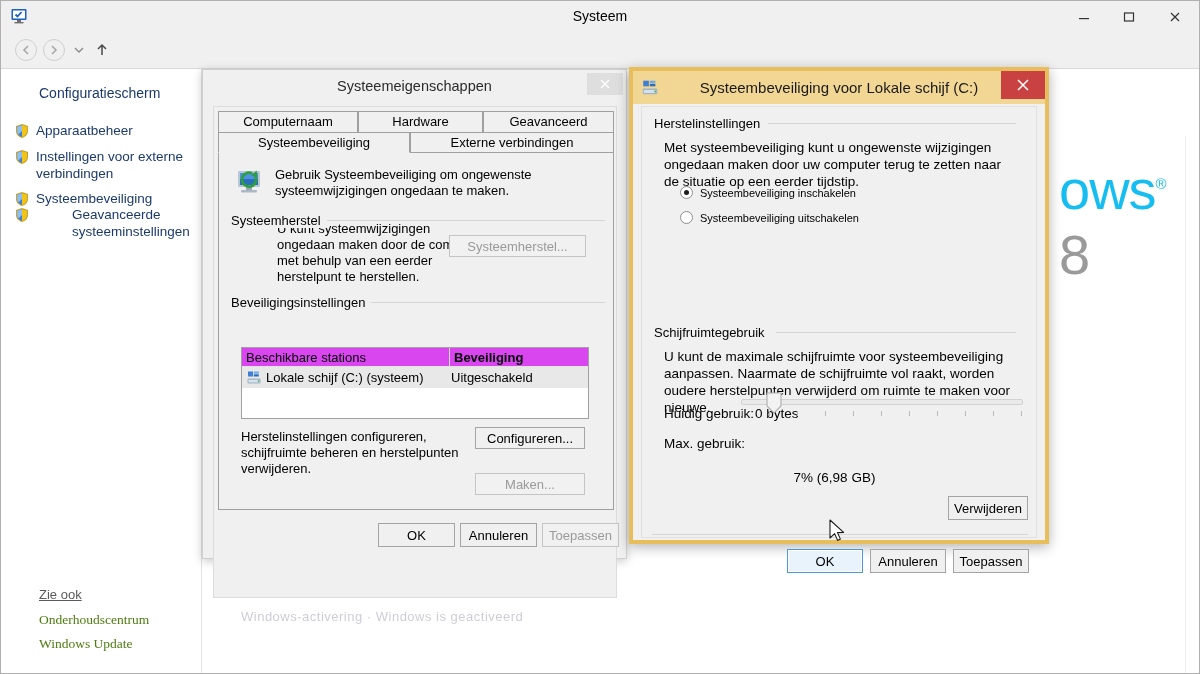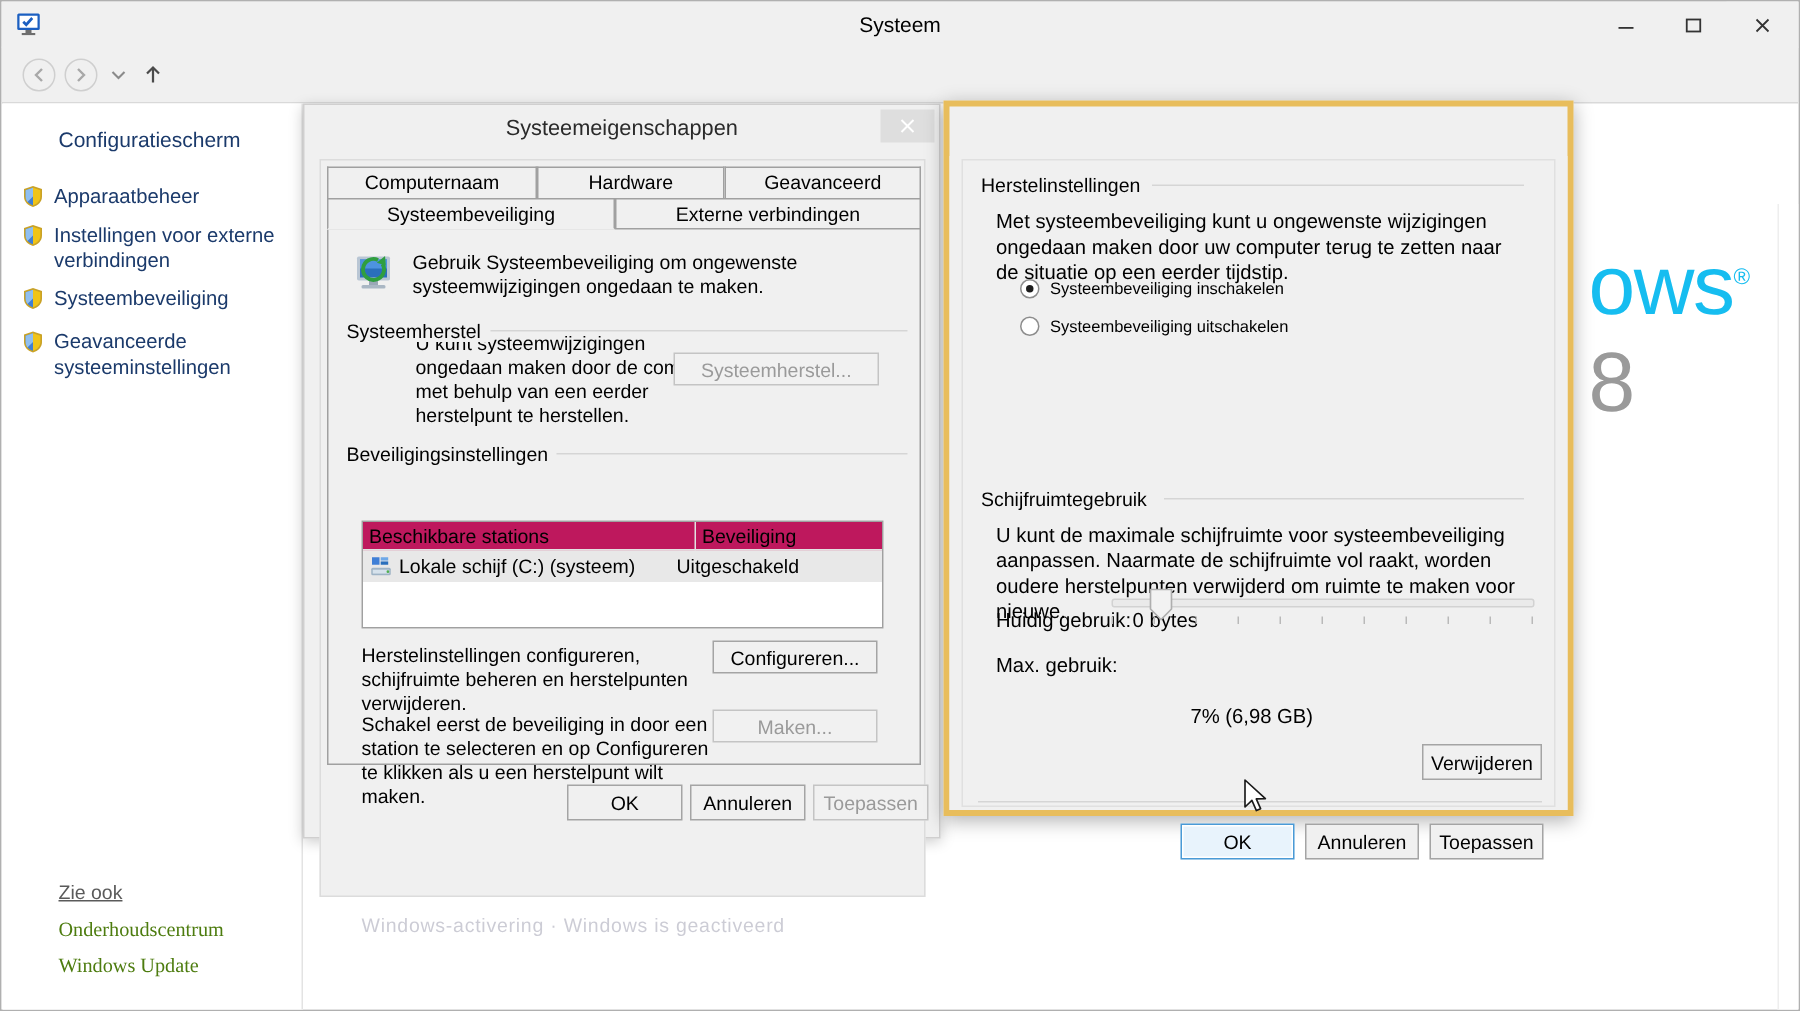--- a/index.html
+++ b/index.html
@@ -178,21 +178,21 @@
     border: 1px solid #4a9ad6; background: #e8f3fc;
     box-shadow: inset 0 0 0 1px #ffffff;
   }
 
   .listview {
     position: absolute; left: 22px; top: 194px; width: 348px; height: 72px;
     background: #fff; border: 1px solid #a0a0a0;
   }
   .lv-head {
     position: absolute; left: 0; top: 0; width: 100%; height: 19px;
-    border-bottom: 1px solid #e2e2e2; background: #be185d;
+    border-bottom: 1px solid #e2e2e2; background: #d946ef;
   }
   .lv-col {
     position: absolute; top: 0; height: 19px; line-height: 19px;
     font-size: 13px; color: #000; padding-left: 4px;
   }
   .lv-col.c2 { border-left: 1px solid #e2e2e2; }
   .lv-row {
     position: absolute; left: 0; top: 19px; width: 100%; height: 21px;
     background: #e8e8e8; display: flex; align-items: center;
   }
@@ -367,21 +367,21 @@
       <div class="lp-item" style="top:121px;">
         <svg class="shield" viewBox="0 0 16 16">
           <path d="M8 1 L14 3 V8 C14 11.6 11.3 14 8 15 C4.7 14 2 11.6 2 8 V3 Z" fill="#c9a227"></path>
           <path d="M8 2.2 L12.9 3.8 V8 C12.9 11 10.7 13 8 13.9 Z" fill="#f0c419"></path>
           <path d="M8 2.2 L3.1 3.8 V8 C3.1 11 5.3 13 8 13.9 Z" fill="#3f7fd6"></path>
           <path d="M8 2.2 L3.1 3.8 V8 C3.1 9.4 3.6 10.6 4.3 11.6 L8 8 Z" fill="#8fbff0"></path>
         </svg>
         <span class="lp-label">Systeembeveiliging</span>
       </div>
 
-      <div class="lp-item" style="top:150px;">
+      <div class="lp-item" style="top:137px;gap:36px;">
         <svg class="shield" viewBox="0 0 16 16">
           <path d="M8 1 L14 3 V8 C14 11.6 11.3 14 8 15 C4.7 14 2 11.6 2 8 V3 Z" fill="#c9a227"></path>
           <path d="M8 2.2 L12.9 3.8 V8 C12.9 11 10.7 13 8 13.9 Z" fill="#f0c419"></path>
           <path d="M8 2.2 L3.1 3.8 V8 C3.1 11 5.3 13 8 13.9 Z" fill="#3f7fd6"></path>
           <path d="M8 2.2 L3.1 3.8 V8 C3.1 9.4 3.6 10.6 4.3 11.6 L8 8 Z" fill="#8fbff0"></path>
         </svg>
         <span class="lp-label" style="width:150px;">Geavanceerde systeeminstellingen</span>
       </div>
 
       <div class="see-also" style="top:518px;">Zie ook</div>
@@ -436,52 +436,67 @@
 
         <div class="body-txt" style="left:22px; top:68px; width:208px;margin-left:36px;">U kunt systeemwijzigingen ongedaan maken door de computer met behulp van een eerder herstelpunt te herstellen.</div>
         <div class="btn disabled" style="left:230px; top:82px; width:137px; height:22px;">Systeemherstel...</div>
 
         <div class="grp-label" style="left:12px; top:142px;">Beveiligingsinstellingen</div>
         <div class="grp-rule" style="left:146px; top:149px; width:240px;"></div>
 
         <div class="listview">
           <div class="lv-head">
             <div class="lv-col c1" style="left:0; width:205px;">Beschikbare stations</div>
-            <div class="lv-col c2" style="left:221px; width:143px;">Beveiliging</div>
+            <div class="lv-col c2" style="left:207px; width:143px;font-weight:bold;">Beveiliging</div>
           </div>
           <div class="lv-row">
             <svg class="drive-ico" viewBox="0 0 16 16">
               <rect x="1.5" y="8.5" width="13" height="5" rx="1" fill="#9fb4c6"></rect>
               <rect x="2.5" y="9.8" width="11" height="2.6" fill="#d6e2ec"></rect>
               <circle cx="12.6" cy="11.1" r="0.9" fill="#4fae4f"></circle>
               <rect x="2" y="1.5" width="5" height="5" fill="#3f7fd6"></rect>
               <rect x="7.8" y="1.5" width="5" height="2.2" fill="#6ea8e8"></rect>
               <rect x="7.8" y="4.3" width="5" height="2.2" fill="#2a6fbc"></rect>
             </svg>
             <span class="lv-cell" style="width:185px;">Lokale schijf (C:) (systeem)</span>
             <span class="lv-cell">Uitgeschakeld</span>
           </div>
         </div>
 
         <div class="body-txt" style="left:22px; top:276px; width:228px;">Herstelinstellingen configureren, schijfruimte beheren en herstelpunten verwijderen.</div>
         <div class="btn" style="left:256px; top:274px; width:110px; height:22px;">Configureren...</div>
 
-        <div class="body-txt" style="left:22px; top:322px; width:232px;">Schakel eerst de beveiliging in door een station te selecteren en op Configureren te klikken als u een herstelpunt wilt maken.</div>
         <div class="btn disabled" style="left:256px; top:320px; width:110px; height:22px;">Maken...</div>
       </div>
     </div>
 
     <div class="dlg1-footer">
       <div class="btn" style="left:175px; top:11px; width:77px; height:24px;">OK</div>
       <div class="btn" style="left:257px; top:11px; width:77px; height:24px;">Annuleren</div>
       <div class="btn disabled" style="left:339px; top:11px; width:77px; height:24px;">Toepassen</div>
     </div>
   </div>
 
   <div class="dlg2">
+    <div class="dlg2-titlebar">
+      <svg class="dlg2-icon" viewBox="0 0 16 16">
+        <rect x="1.5" y="8.5" width="13" height="5" rx="1" fill="#9fb4c6"></rect>
+        <rect x="2.5" y="9.8" width="11" height="2.6" fill="#d6e2ec"></rect>
+        <circle cx="12.6" cy="11.1" r="0.9" fill="#4fae4f"></circle>
+        <rect x="2" y="1.5" width="5" height="5" fill="#3f7fd6"></rect>
+        <rect x="7.8" y="1.5" width="5" height="2.2" fill="#6ea8e8"></rect>
+        <rect x="7.8" y="4.3" width="5" height="2.2" fill="#2a6fbc"></rect>
+      </svg>
+      <div class="dlg2-title">Systeembeveiliging voor Lokale schijf (C:)</div>
+      <div class="dlg2-close">
+        <svg width="14" height="14" viewBox="0 0 14 14" style="position:absolute;left:15px;top:7px;">
+          <path d="M2 2 L12 12 M12 2 L2 12" stroke="#ffffff" stroke-width="1.5"></path>
+        </svg>
+      </div>
+    </div>
 
     <div class="dlg2-body">
       <div class="dlg2-inner">
 
         <div class="grp-label" style="left:12px; top:9px;">Herstelinstellingen</div>
         <div class="grp-rule" style="left:126px; top:16px; width:248px;"></div>
 
         <div class="body-txt" style="left:22px; top:32px; width:352px; line-height:17px; font-size:13.5px;">Met systeembeveiliging kunt u ongewenste wijzigingen ongedaan maken door uw computer terug te zetten naar de situatie op een eerder tijdstip.</div>
 
         <div class="radio-row" style="left:38px; top:79px;">

